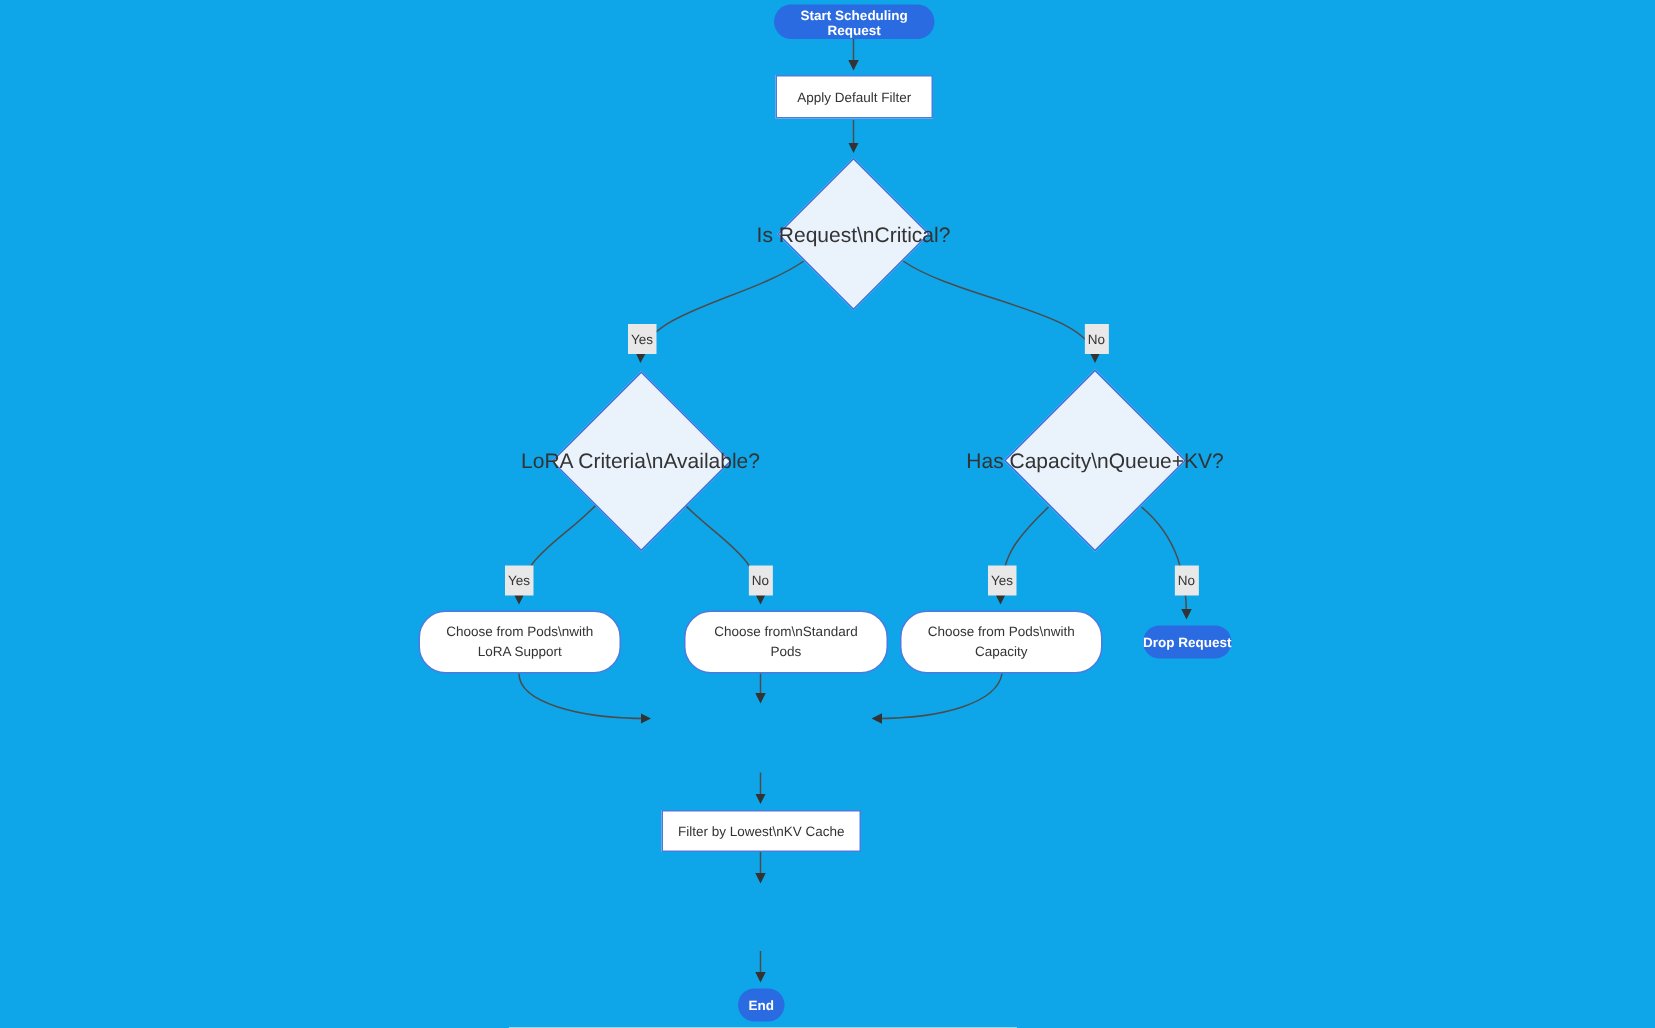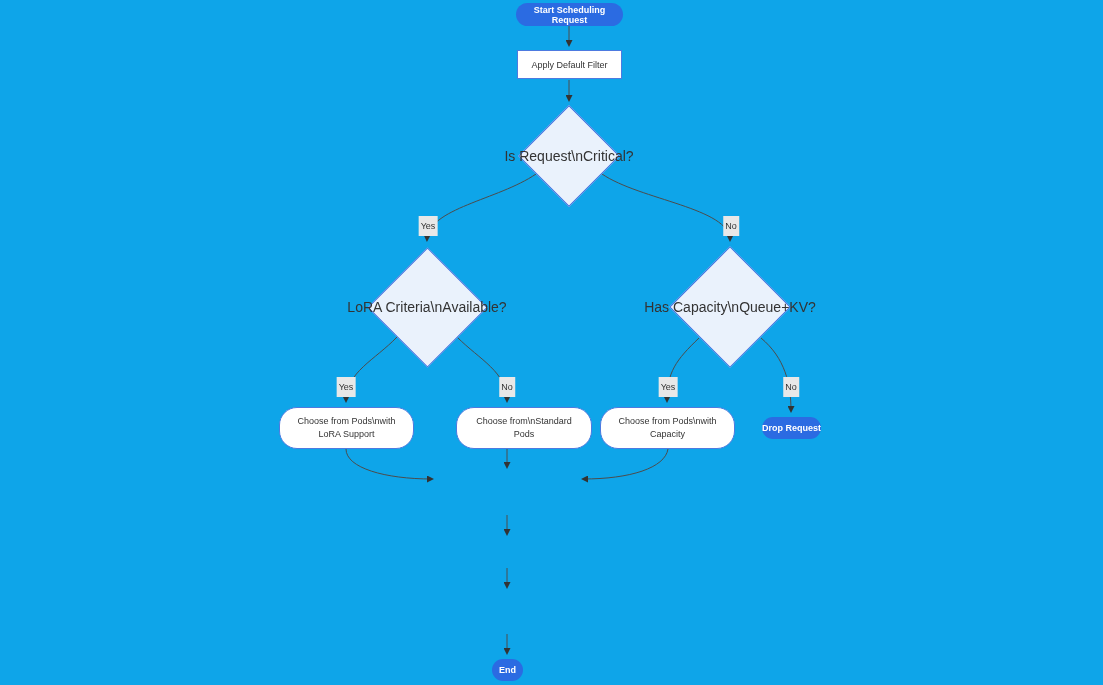--- a/index.html
+++ b/index.html
@@ -77,20 +77,23 @@
   <div class="node rect two-line" style="left:600px; top:407px; width:135px; height:42px;">
     <span>Choose from Pods\nwith</span>
     <span>Capacity</span>
   </div>
 
   <div class="node pill" style="left:762px; top:417px; width:59px; height:22px;">
     <span>Drop Request</span>
   </div>
 
 
+  <div class="node rect" style="left:441px; top:540px; width:133px; height:28px;">
+    <span>Filter by Lowest\nKV Cache</span>
+  </div>
 
 
   <div class="node pill" style="left:492px; top:659px; width:31px; height:22px;">
     <span>End</span>
   </div>
 
   <div class="edge-label" style="left:428px; top:226px;">Yes</div>
   <div class="edge-label" style="left:731px; top:226px;">No</div>
   <div class="edge-label" style="left:346px; top:387px;">Yes</div>
   <div class="edge-label" style="left:507px; top:387px;">No</div>

